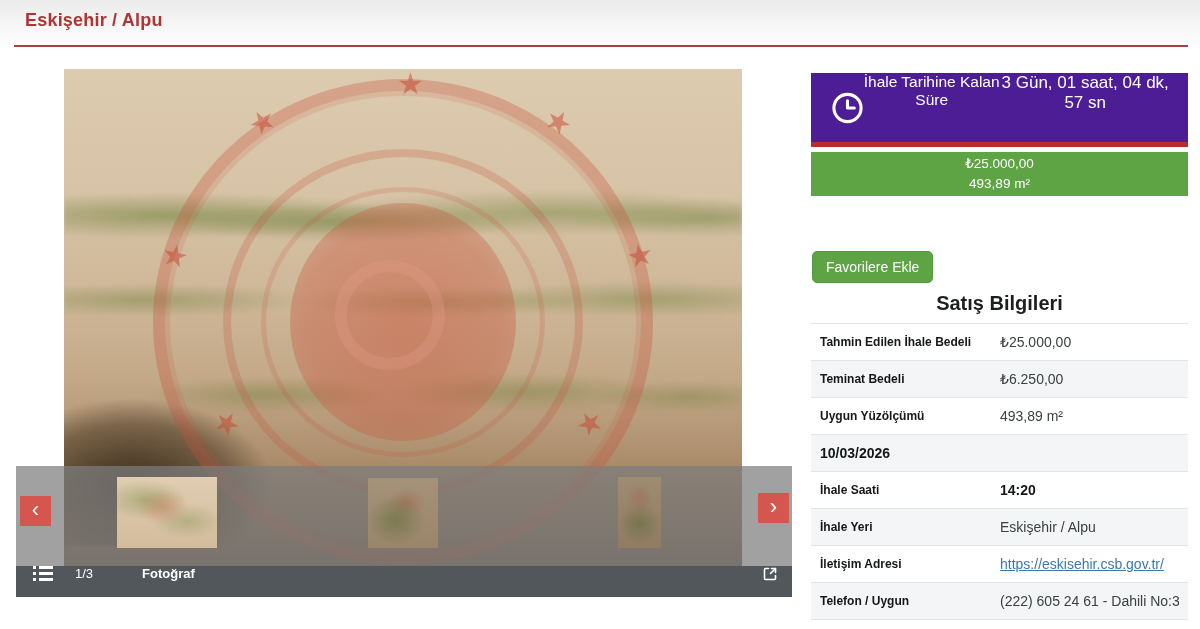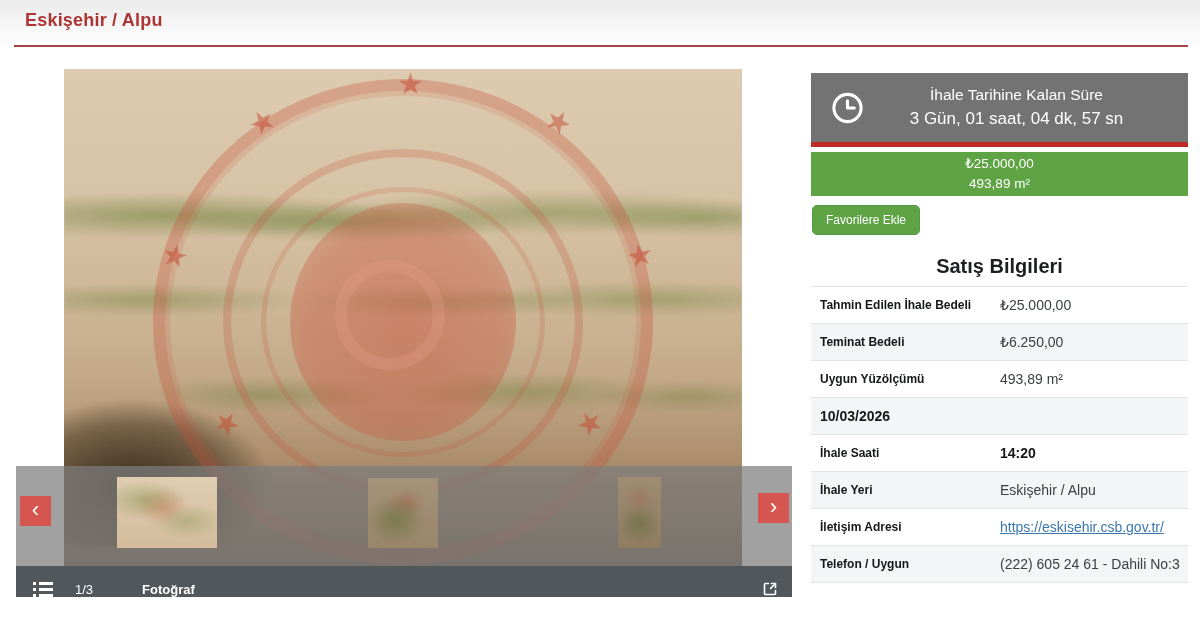--- a/index.html
+++ b/index.html
@@ -64,41 +64,41 @@
   .thumb.t2{ left:352px; top:12px; width:70px; height:70px; filter:brightness(.8);
     background:radial-gradient(60% 50% at 40% 60%, rgba(110,130,60,.5), transparent 70%),
                radial-gradient(40% 30% at 55% 35%, rgba(210,110,85,.4), transparent 70%),
                linear-gradient(180deg,#cdb698,#bfa784); }
   .thumb.t3{ left:602px; width:43px; height:71px; filter:brightness(.78);
     background:radial-gradient(70% 40% at 50% 65%, rgba(110,130,60,.45), transparent 70%),
                radial-gradient(45% 30% at 50% 30%, rgba(208,112,88,.35), transparent 70%),
                linear-gradient(180deg,#cab393,#b89f7e); }
 
   .caption-bar{ position:absolute; left:0; top:497px; width:776px; height:31px; background:#51575a;
-    color:#fff; display:flex; align-items:flex-end; }
+    color:#fff; display:flex; align-items:flex-start; }
   .list-icon{ margin-left:17px; display:flex; cursor:pointer; }
   .photo-counter{ margin-left:22px; font-size:13px; }
   .caption-label{ margin-left:14px; font-size:13px; font-weight:700;padding-left:35px; }
   .expand-icon{ margin-left:auto; margin-right:14px; display:flex; cursor:pointer; }
 
   
   .right-panel{ position:absolute; left:811px; top:73px; width:377px; }
-  .countdown{ position:relative; height:74px; background:#737373; border-bottom:5px solid #bd2b27;
-    color:#fff; display:flex; flex-direction:column; justify-content:center; text-align:center;
+  .countdown{ position:relative; height:74px; background:#4c1d95; border-bottom:5px solid #bd2b27;
+    color:#fff; display:flex; flex-direction:row; justify-content:center; text-align:center;
     padding-left:52px; padding-right:18px; }
   .clock-icon{ position:absolute; left:20px; top:50%; transform:translateY(-50%); display:flex; }
   .cd-title{ font-size:15.5px; }
-  .cd-time{ font-size:17px; margin-top:5px; }
+  .cd-time{ font-size:17px; }
   .price-banner{ margin-top:5px; height:44px; background:#5ea344; color:#fff; text-align:center;
     display:flex; flex-direction:column; justify-content:center; font-size:13.5px; line-height:20px; }
   .fav-wrap{ margin-top:9px; margin-left:1px; }
-  .fav-btn{ display:inline-block; background:#5ea344; color:#fff; font-size:12px; padding:7px 13px;
+  .fav-btn{ display:inline-block; background:#5ea344; color:#fff; font-size:14px; padding:7px 13px;
     border:1px solid #539a3e; border-radius:5px; cursor:pointer;
-    font-family:"Liberation Sans","DejaVu Sans",sans-serif; }
-  .sale-title{ margin-top:20px; text-align:center; font-size:20px; font-weight:700; color:#1c1e21; }
+    font-family:"Liberation Sans","DejaVu Sans",sans-serif;margin-top:46px; }
+  .sale-title{ margin-top:9px; text-align:center; font-size:20px; font-weight:700; color:#1c1e21; }
   .sale-table{ margin-top:8px; border-top:1px solid #e2e5e8; }
   .srow{ display:flex; border-bottom:1px solid #e2e5e8; }
   .srow:nth-child(even){ background:#f3f5f6; }
   .srow .lbl{ width:180px; padding:8px 0 8px 9px; font-weight:700; font-size:12px; color:#15171a; line-height:20px; }
   .srow .val{ flex:1; padding:8px 0; margin-left:9px; font-size:14px; color:#3c4043; line-height:20px; }
   .srow .val.bold{ font-weight:700; color:#15171a; }
   .srow .val a{ color:#3a78b0; text-decoration:underline; }
 </style>
 </head>
 <body>

